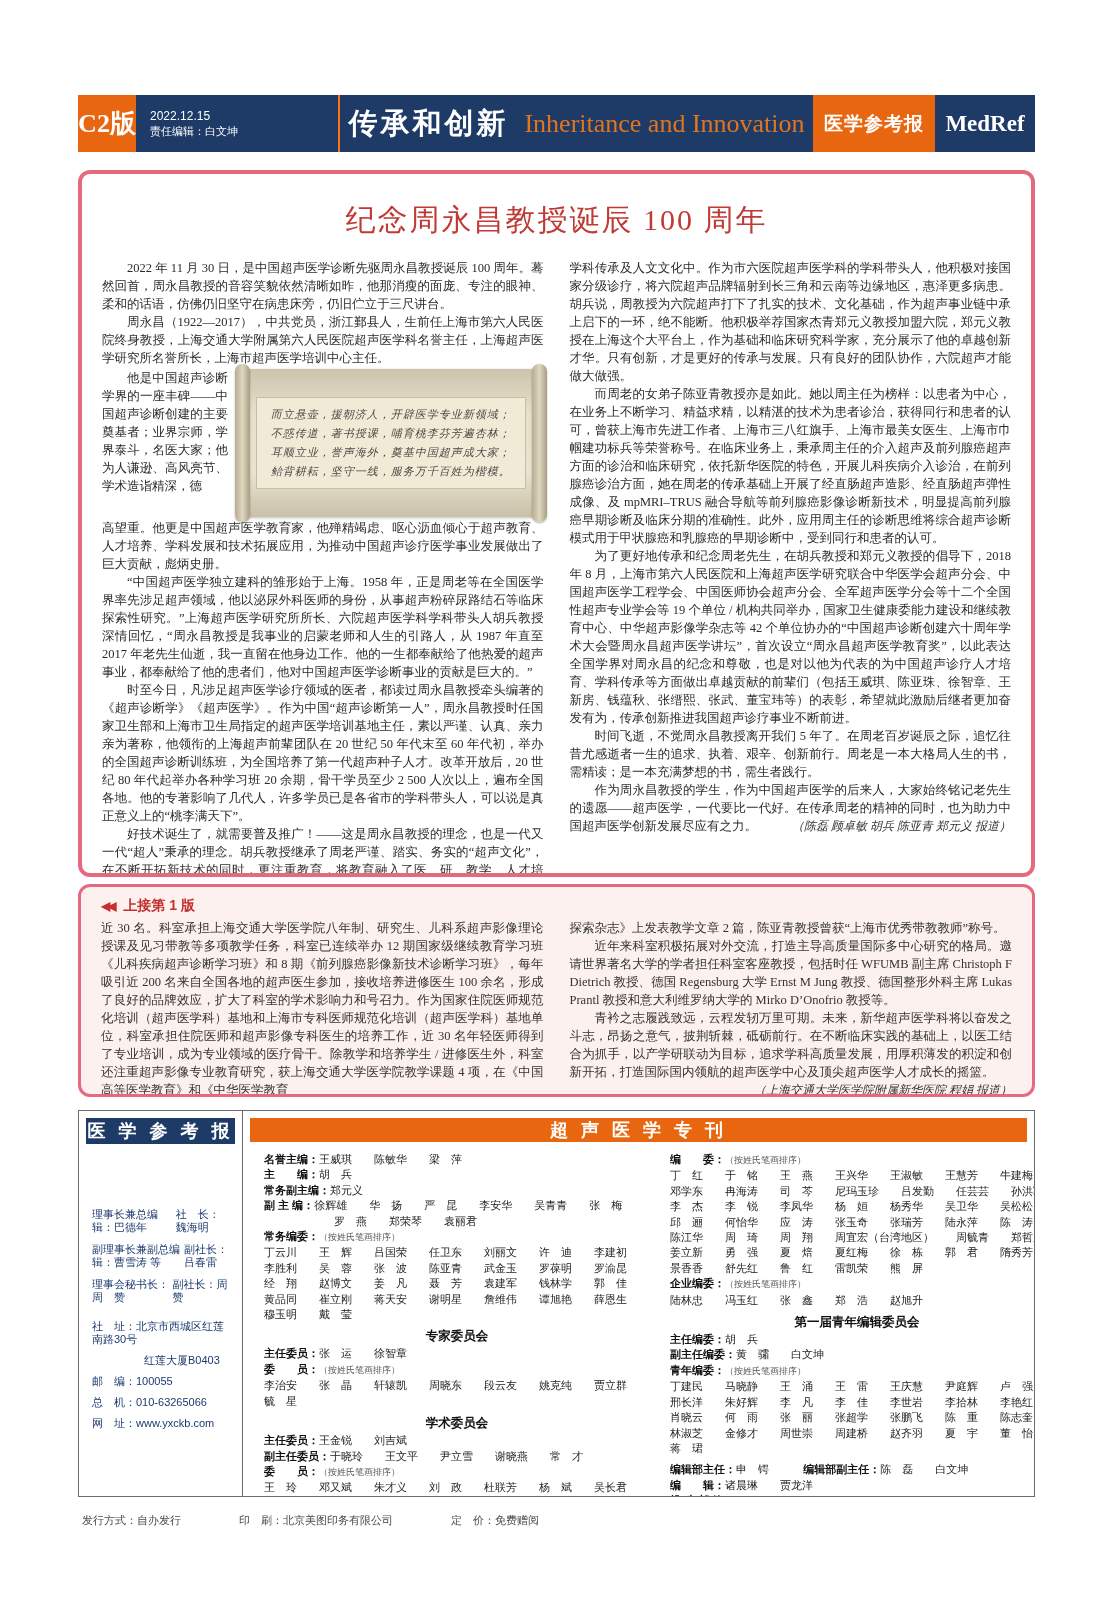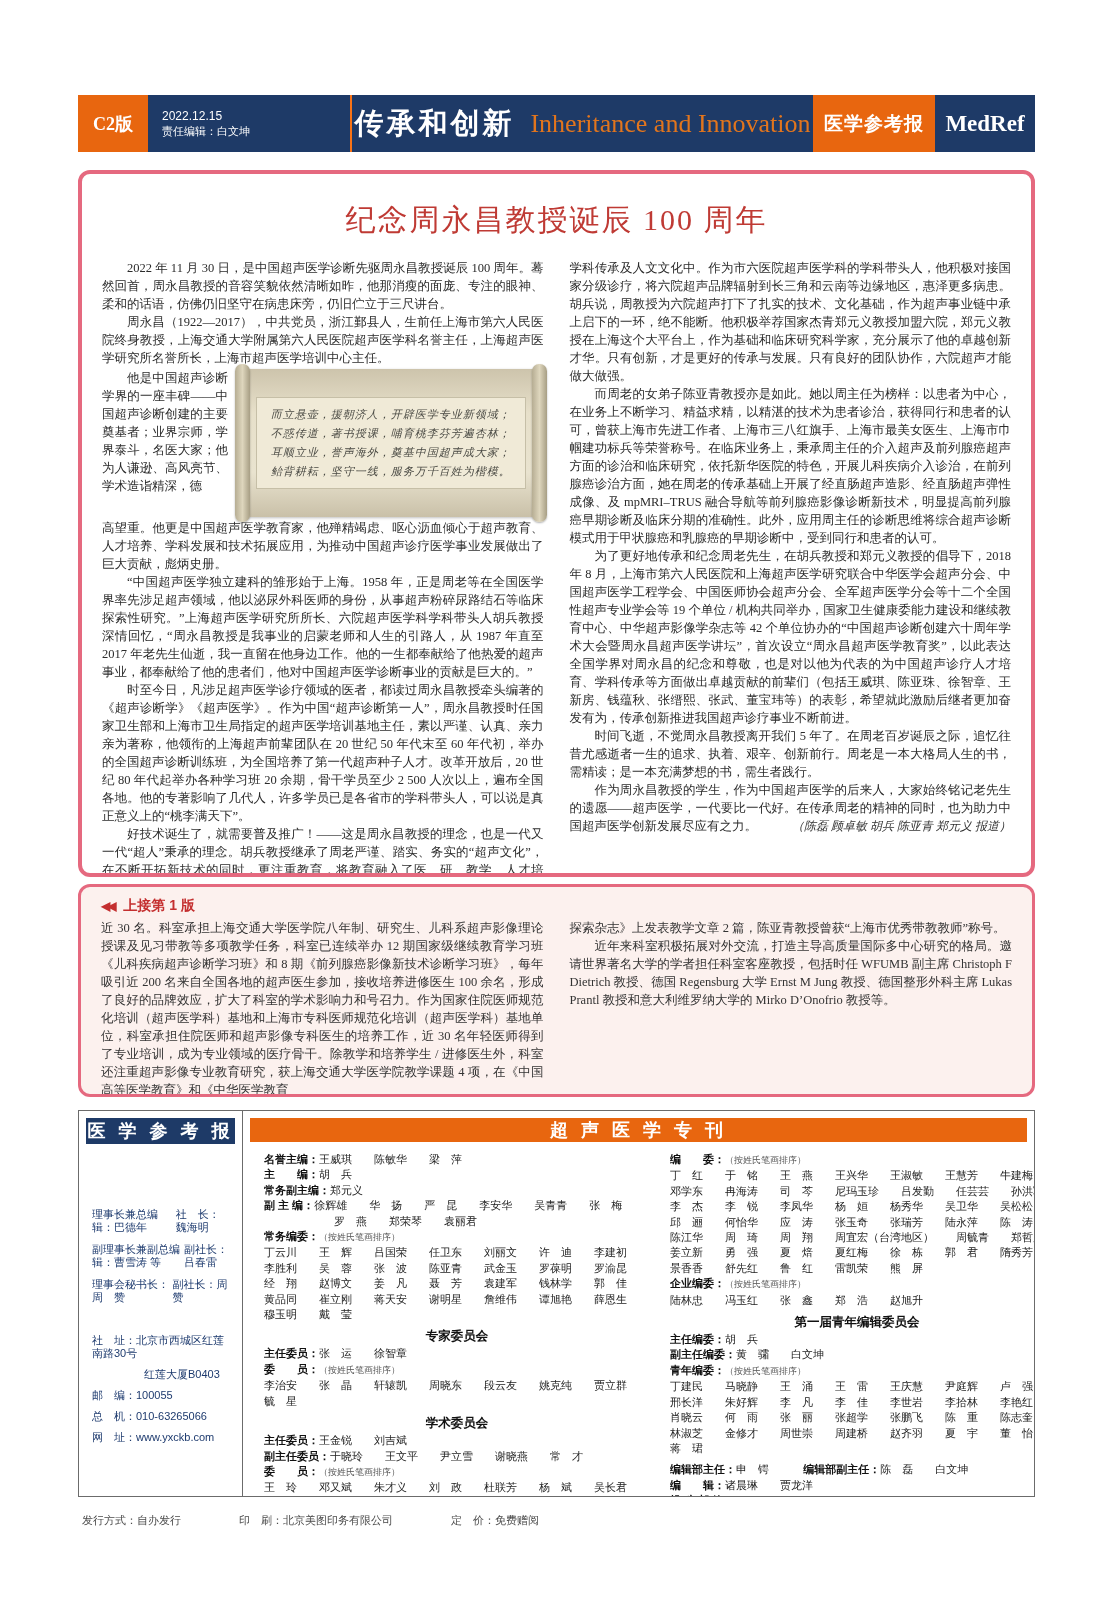--- a/index.html
+++ b/index.html
@@ -2,21 +2,21 @@
 <html><head>
 <meta charset="utf-8">
 <style>
   html,body { margin:0; padding:0; background:#ffffff; }
   .page { position:relative; width:1112px; height:1600px; background:#fff; overflow:hidden;
           font-family:"Liberation Serif","DejaVu Serif",serif; }
 
   
   .hdr { position:absolute; left:78px; top:95px; width:957px; height:57px; display:flex; }
   .seg { display:flex; align-items:center; justify-content:center; box-sizing:border-box; }
-  .seg-c2 { width:70px; background:#e8660f; color:#fff; font-size:18px; font-weight:bold; }
+  .seg-c2 { width:58px; background:#e8660f; color:#fff; font-size:26px; font-weight:bold; }
   .seg-date { width:204px; background:#1e3a67; color:#fff; flex-direction:column; align-items:flex-start;
               padding-left:14px; border-right:2px solid #f97316;
               font-family:"Liberation Sans","DejaVu Sans",sans-serif; }
   .seg-date .d1 { font-size:12px; line-height:16px; }
   .seg-date .d2 { font-size:11px; line-height:15px; }
   .seg-main { flex:1; background:#1e3a67; gap:16px; }
   .seg-main .cn { color:#ffffff; font-size:29px; font-weight:bold; letter-spacing:3px; }
   .seg-main .en { color:#e2751d; font-size:26px; }
   .seg-paper { width:122px; background:#e8660f; color:#fff; font-size:19px; font-weight:bold; letter-spacing:1px; }
   .seg-medref { width:100px; background:#1e3a67; color:#fff; font-size:23px; font-weight:bold; }
@@ -56,21 +56,21 @@
            border:1px solid #6b6b6b; box-sizing:border-box; display:flex; background:#fff;
            font-family:"Liberation Sans","DejaVu Sans",sans-serif; overflow:hidden; }
   .board-left { width:225px; border-right:1px solid #6b6b6b; padding:7px; box-sizing:border-box; }
   .board-right { flex:1; padding:7px; box-sizing:border-box; display:flex; flex-direction:column; }
   .bar { height:26px; display:flex; align-items:center; justify-content:center;
          color:#fff; font-weight:bold; font-size:18px; letter-spacing:4px; }
   .bar-navy { background:#1e3a67; }
   .bar-orange { background:#e8660f; }
   .ml { padding:64px 6px 0 6px; color:#1d3a6e; font-size:11px; line-height:13px; }
   .ml-row { display:flex; justify-content:space-between; margin-bottom:9px; }
-  .ml-addr { margin-top:30px; }
+  .ml-addr { margin-top:16px; }
   .ml-addr div { margin-bottom:8px; }
   .ml .indented { padding-left:52px; }
   .board-cols { display:flex; flex:1; padding:10px 6px 0 14px; gap:20px; }
   .bcol-mid { width:51%; flex:none; }
   .bcol-right { flex:1; }
   .brow { font-size:11px; line-height:15.4px; color:#222; white-space:nowrap; overflow:hidden; }
   .blabel { font-weight:bold; color:#111; }
   .bnote { font-size:9px; color:#555; }
   .bhead { text-align:center; font-weight:bold; font-size:12.5px; color:#111; margin:6px 0 2px; line-height:16px; }
   .bgap { height:6px; }
@@ -140,20 +140,23 @@
       <span class="arrows">◀◀</span>
       <span>上接第 1 版</span>
     </div>
     <div class="cols">
       <div class="col">
         <p class="cont">近 30 名。科室承担上海交通大学医学院八年制、研究生、儿科系超声影像理论授课及见习带教等多项教学任务，科室已连续举办 12 期国家级继续教育学习班《儿科疾病超声诊断学习班》和 8 期《前列腺癌影像新技术诊断学习班》，每年吸引近 200 名来自全国各地的超声医生参加，接收培养进修医生 100 余名，形成了良好的品牌效应，扩大了科室的学术影响力和号召力。作为国家住院医师规范化培训（超声医学科）基地和上海市专科医师规范化培训（超声医学科）基地单位，科室承担住院医师和超声影像专科医生的培养工作，近 30 名年轻医师得到了专业培训，成为专业领域的医疗骨干。除教学和培养学生 / 进修医生外，科室还注重超声影像专业教育研究，获上海交通大学医学院教学课题 4 项，在《中国高等医学教育》和《中华医学教育</p>
       </div>
       <div class="col">
         <p class="cont">探索杂志》上发表教学文章 2 篇，陈亚青教授曾获“上海市优秀带教教师”称号。</p>
         <p>近年来科室积极拓展对外交流，打造主导高质量国际多中心研究的格局。邀请世界著名大学的学者担任科室客座教授，包括时任 WFUMB 副主席 Christoph F Dietrich 教授、德国 Regensburg 大学 Ernst M Jung 教授、德国整形外科主席 Lukas Prantl 教授和意大利维罗纳大学的 Mirko D’Onofrio 教授等。</p>
+        <p><span>青衿之志履践致远，云程发轫万里可期。未来，新华超声医学科将以奋发之斗志，昂扬之意气，披荆斩棘，砥砺前行。在不断临床实践的基础上，以医工结合为抓手，以产学研联动为目标，追求学科高质量发展，用厚积薄发的积淀和创新开拓，打造国际国内领航的超声医学中心及顶尖超声医学人才成长的摇篮。</span>
+          <span class="byline">（上海交通大学医学院附属新华医院 程娟 报道）</span>
+        </p>
       </div>
     </div>
   </div>
 
   <div class="board">
 
     <div class="board-left">
       <div class="bar bar-navy">医 学 参 考 报</div>
       <div class="ml">
         <div class="ml-row">

